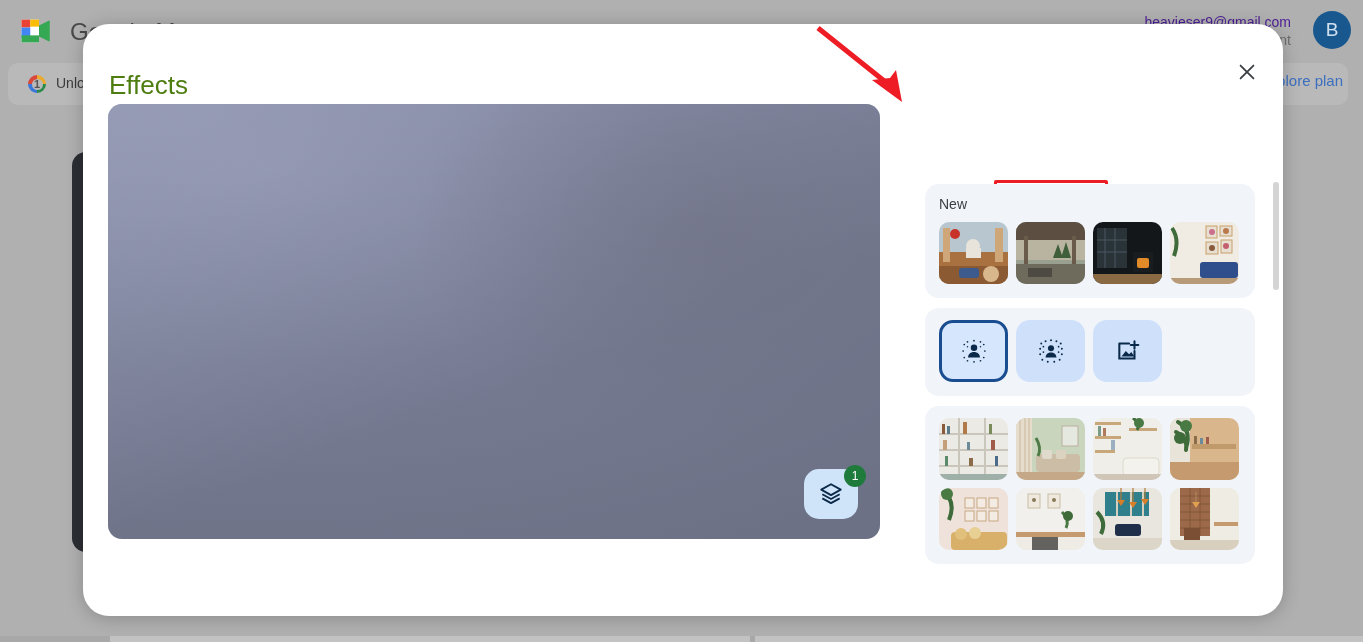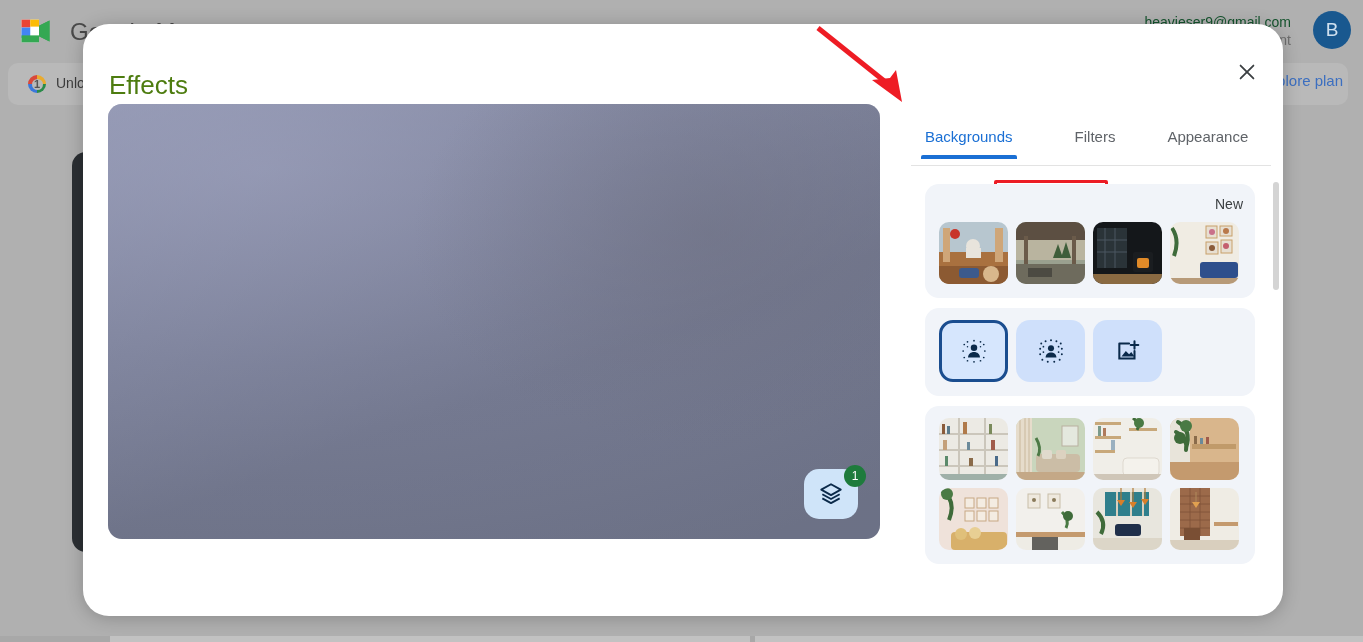--- a/index.html
+++ b/index.html
@@ -21,21 +21,21 @@
   .meet-logo {
     position: absolute; left: 18px; top: 16px;
     width: 42px; height: 30px;
   }
   .meet-word {
     position: absolute; left: 70px; top: 18px;
     font-size: 24px; color: #4a4a4a; letter-spacing: .2px;
   }
   .acct-email {
     position: absolute; right: 72px; top: 14px;
-    font-size: 14px; color: #14532d; white-space: nowrap;
+    font-size: 14px; color: #4c1d95; white-space: nowrap;
     text-align: center;
   }
   .acct-sub {
     position: absolute; right: 72px; top: 32px;
     font-size: 14px; color: #6d6d6d; white-space: nowrap;
     text-align: right;
   }
   .avatar {
     position: absolute; right: 12px; top: 11px;
     width: 38px; height: 38px; border-radius: 50%;
@@ -159,21 +159,20 @@
   }
 
   .scrollarea {
     position: absolute; left: 0; top: 70px; width: 372px; height: 442px;
     overflow: hidden;
   }
   .card {
     background: #f1f4f9; border-radius: 14px;
     margin: 10px 10px 0 14px; padding: 12px 12px 14px 14px;
     width: 330px;
-    text-align: right;
   }
   .card-title { font-size: 14px; color: #3c4043; margin-bottom: 10px; }
   .thumbrow { display: flex; gap: 8px; }
   .thumb {
     width: 69px; height: 62px; border-radius: 10px;
     overflow: hidden; cursor: pointer; position: relative;
   }
   .blurrow { display: flex; gap: 8px; }
   .blurbtn {
     width: 69px; height: 62px; border-radius: 14px;
@@ -250,32 +249,20 @@
         <path d="M12 3 L21 8 L12 13 L3 8 Z" fill="none" stroke="#0b2a4a" stroke-width="1.7" stroke-linejoin="round"></path>
         <path d="M4 12.2 L12 16.6 L20 12.2" fill="none" stroke="#0b2a4a" stroke-width="1.7" stroke-linejoin="round"></path>
         <path d="M4 16 L12 20.4 L20 16" fill="none" stroke="#0b2a4a" stroke-width="1.7" stroke-linejoin="round"></path>
       </svg>
     </button>
     <div class="layers-badge">1</div>
   </div>
 
   <div class="rpanel">
 
-    <div class="tabs">
-      <div class="tab t1 active">
-        <span>Backgrounds</span>
-        <span class="underline"></span>
-      </div>
-      <div class="tab t2">
-        <span>Filters</span>
-      </div>
-      <div class="tab t3">
-        <span>Appearance</span>
-      </div>
-    </div>
 
     <div class="red-box"></div>
 
     <div class="scrollarea">
 
       <div class="card">
         <div class="card-title">New</div>
         <div class="thumbrow">
           <div class="thumb">
             <svg viewBox="0 0 69 62" width="69" height="62">

